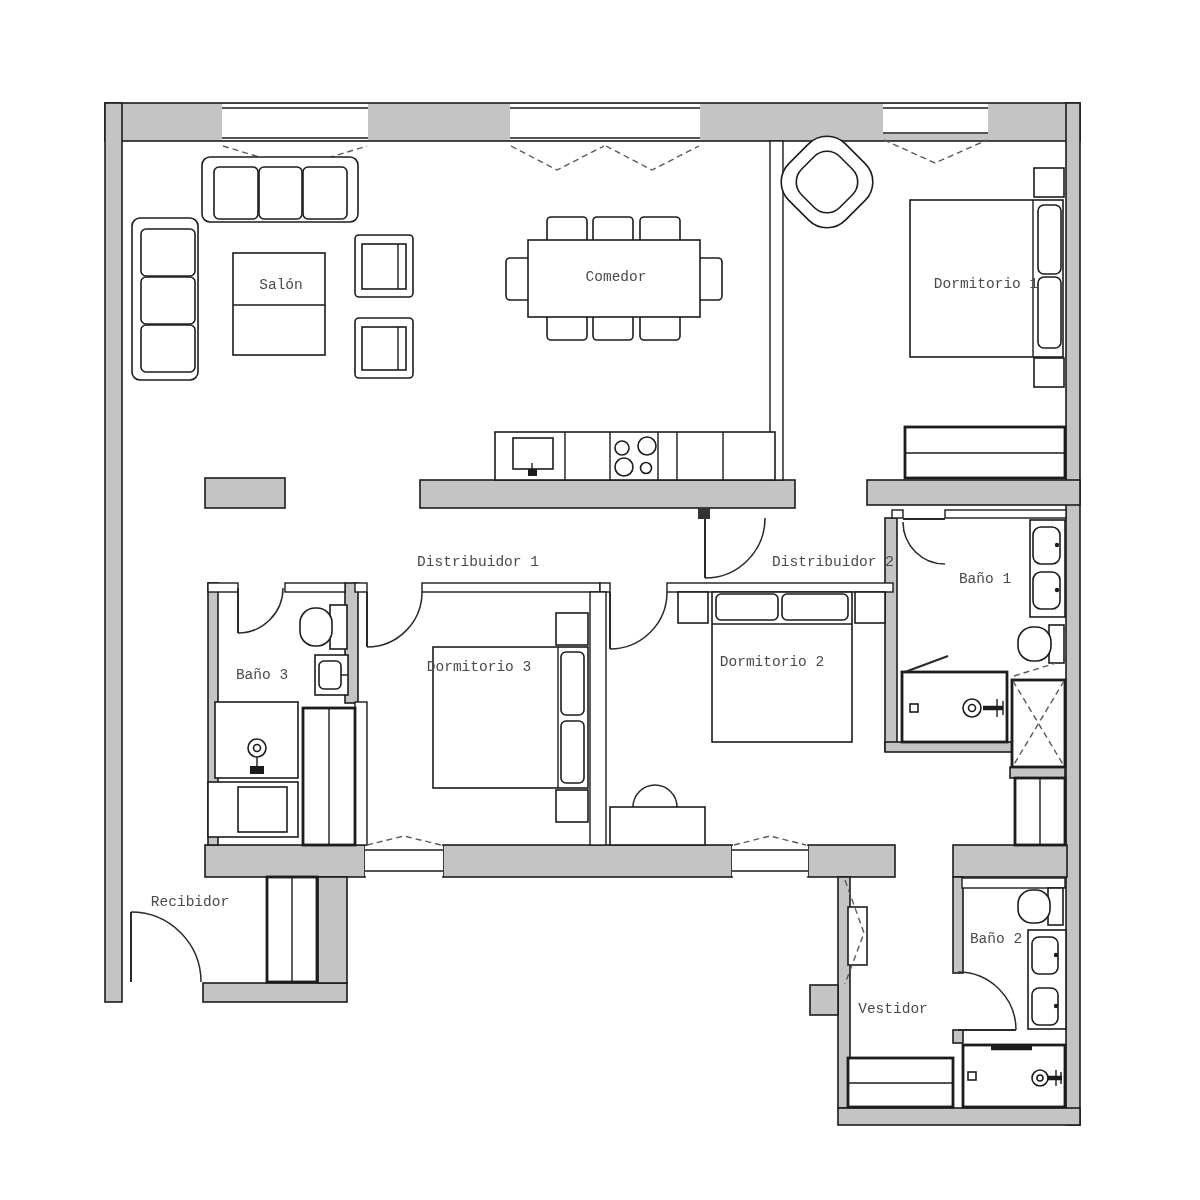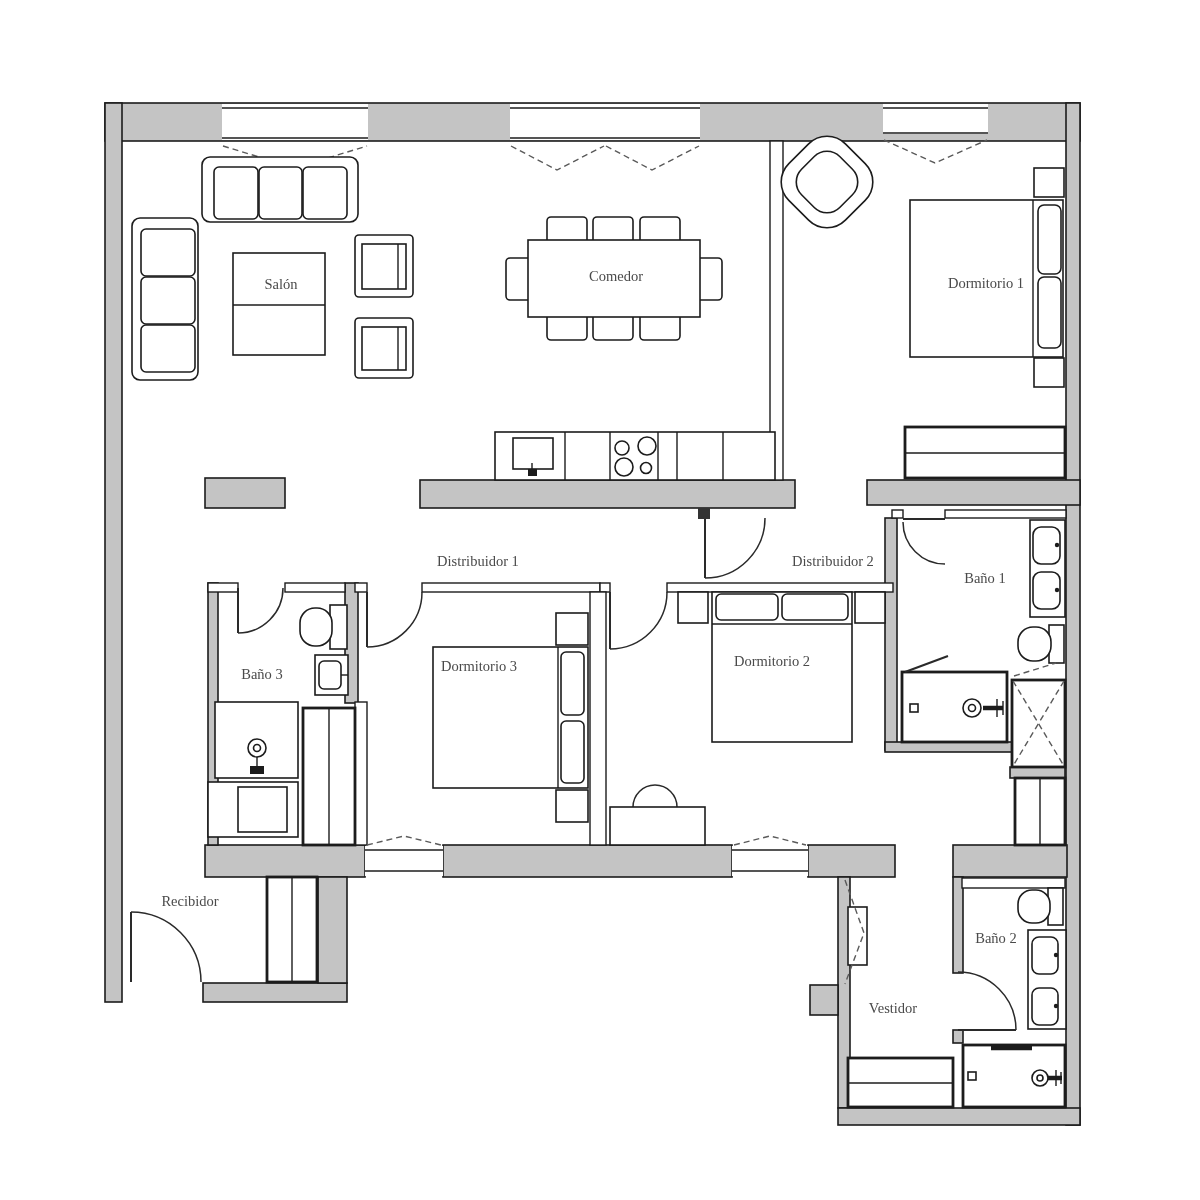--- a/index.html
+++ b/index.html
@@ -1,21 +1,21 @@
 <!DOCTYPE html>
 <html style="--bg: #ffffff; --wall-fill: #c4c4c4; --wall-line: #1c1c1c; --furn-line: #1c1c1c; --dash: #5a5a5a; --label: #4a4a4a;"><head>
 <meta charset="utf-8">
 <style>
   :root{
     --bg:#ffffff; --wall-fill:#c4c4c4; --wall-line:#1c1c1c;
     --furn-line:#1c1c1c; --dash:#5a5a5a; --label:#4a4a4a;
   }
   html,body{margin:0;padding:0;background:var(--bg);}
   .stage{width:1200px;height:1200px;position:relative;background:var(--bg);
-         font-family:Liberation Serif, serif;}
+         font-family:Liberation Mono, monospace;}
   svg{display:block}
   .wall{fill:var(--wall-fill);stroke:var(--wall-line);stroke-width:1.6;}
   .wwall{fill:#ffffff;stroke:var(--wall-line);stroke-width:1.4;}
   .cut{fill:#ffffff;stroke:none;}
   .fur{fill:#ffffff;stroke:var(--furn-line);stroke-width:1.6;}
   .thick{fill:#ffffff;stroke:var(--furn-line);stroke-width:2.8;}
   .ln{stroke:var(--furn-line);stroke-width:1.4;fill:none;}
   .lnthick{stroke:var(--furn-line);stroke-width:4.5;fill:none;}
   .dash{stroke:var(--dash);stroke-width:1.4;fill:none;stroke-dasharray:6 4;}
   .door{stroke:#2a2a2a;stroke-width:1.5;fill:none;}

